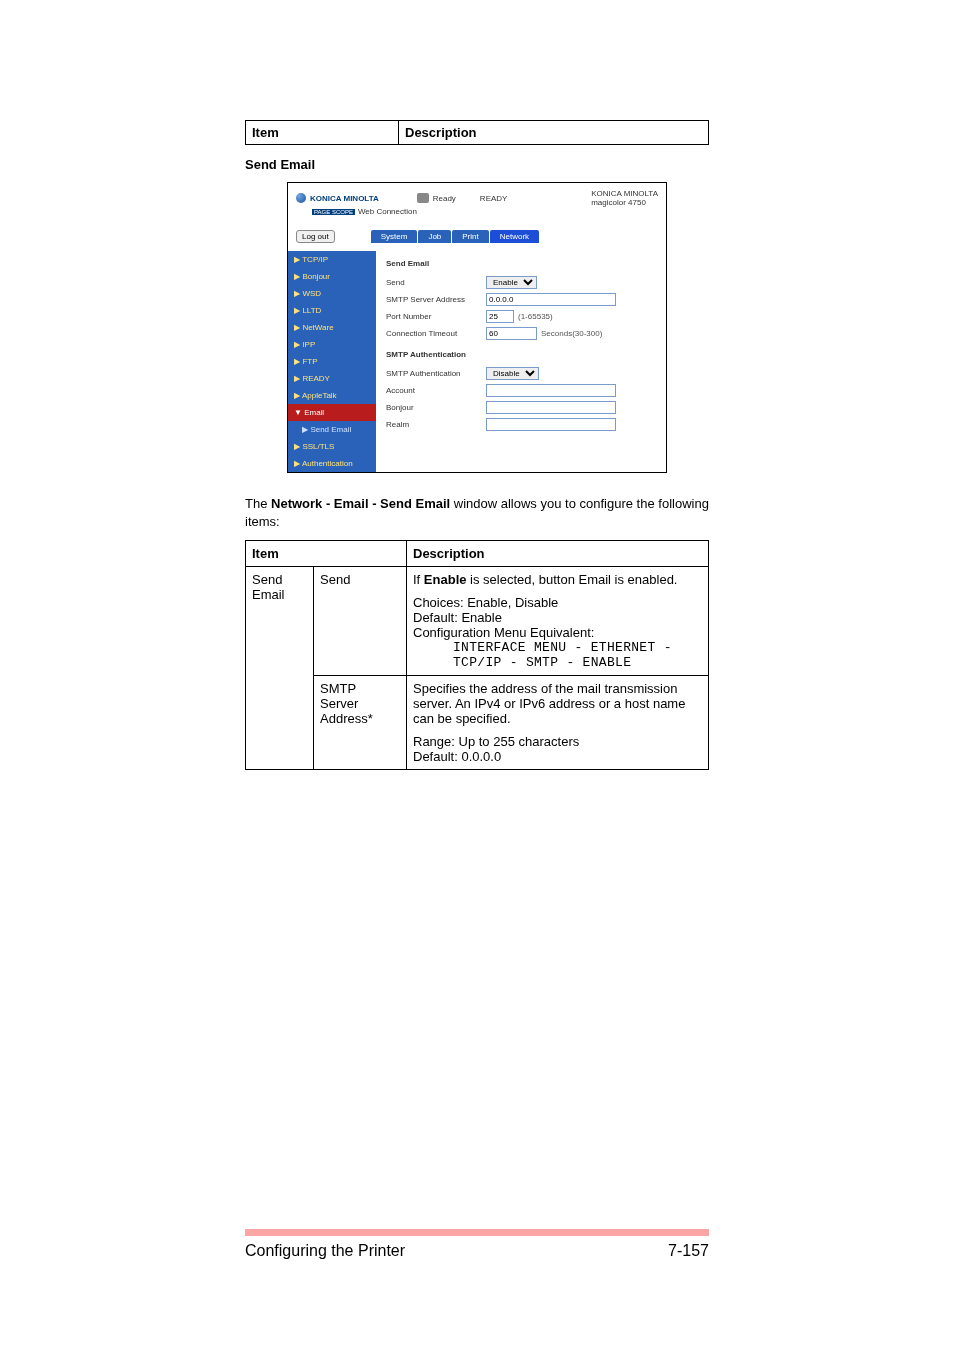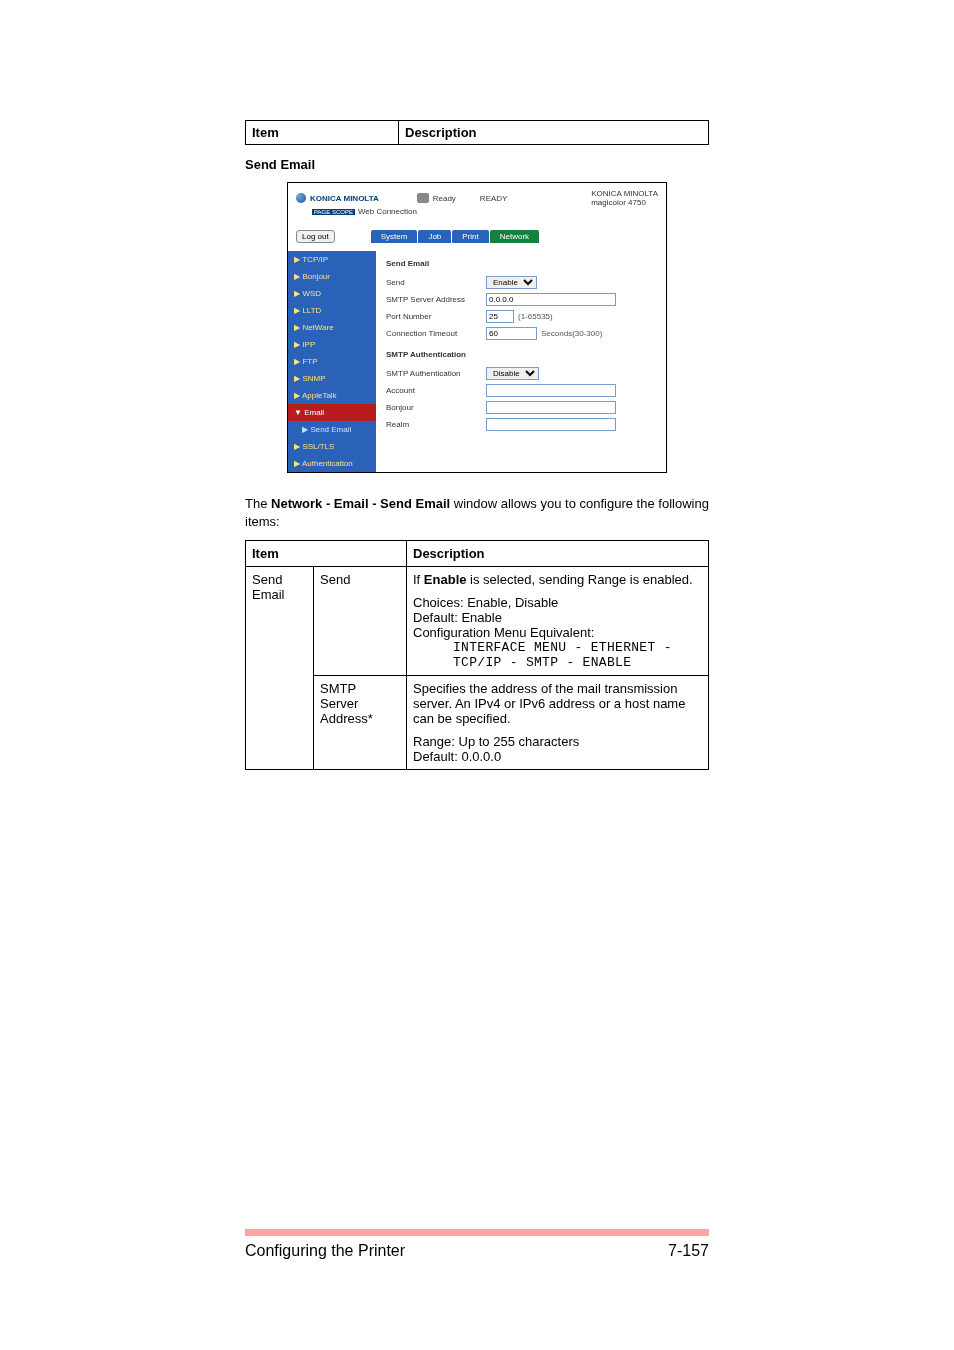--- a/index.html
+++ b/index.html
@@ -116,21 +116,21 @@
     display: flex;
     gap: 1px;
   }
   .tab {
     font-size: 8px;
     color: #fff;
     padding: 2px 10px;
     background: #2a62b9;
     border-radius: 2px 2px 0 0;
   }
-  .tab.active { background: #15803d; }
+  .tab.active { background: #1d4ed8; }
   .shot-body {
     display: flex;
   }
   .sidebar {
     width: 88px;
     background: #2a62b9;
   }
   .sidebar-item {
     font-size: 8px;
     color: #ffe27a;
@@ -270,21 +270,21 @@
     </div>
     <div class="shot-body">
       <div class="sidebar">
         <div class="sidebar-item">▶ TCP/IP</div>
         <div class="sidebar-item">▶ Bonjour</div>
         <div class="sidebar-item">▶ WSD</div>
         <div class="sidebar-item">▶ LLTD</div>
         <div class="sidebar-item">▶ NetWare</div>
         <div class="sidebar-item">▶ IPP</div>
         <div class="sidebar-item">▶ FTP</div>
-        <div class="sidebar-item">▶ SNMP</div>
+        <div class="sidebar-item">▶ READY</div>
         <div class="sidebar-item">▶ AppleTalk</div>
         <div class="sidebar-item open">▼ Email</div>
         <div class="sidebar-sub">▶ Send Email</div>
         <div class="sidebar-item">▶ SSL/TLS</div>
         <div class="sidebar-item">▶ Authentication</div>
       </div>
       <div class="content">
         <div class="grp-title">Send Email</div>
         <div class="form-row">
           <div class="flabel">Send</div>
@@ -332,21 +332,21 @@
   <table class="desc-table">
     <tbody>
         <tr>
       <th colspan="2" style="width:145px">Item</th>
       <th>Description</th>
     </tr>
     <tr>
       <td rowspan="2" style="width:55px;border-bottom:1px solid #000">Send Email</td>
       <td style="width:80px">Send</td>
       <td>
-        <span>If </span><b>Enable</b><span> is selected, sending Range is enabled.</span>
+        <span>If </span><b>Enable</b><span> is selected, button Email is enabled.</span>
         <div style="height:8px"></div>
         <div>Choices: Enable, Disable</div>
         <div>Default:  Enable</div>
         <div>Configuration Menu Equivalent:</div>
         <div class="mono" style="margin-left:40px">INTERFACE MENU - ETHERNET -</div>
         <div class="mono" style="margin-left:40px">TCP/IP - SMTP - ENABLE</div>
       </td>
     </tr>
     <tr>
       <td>

